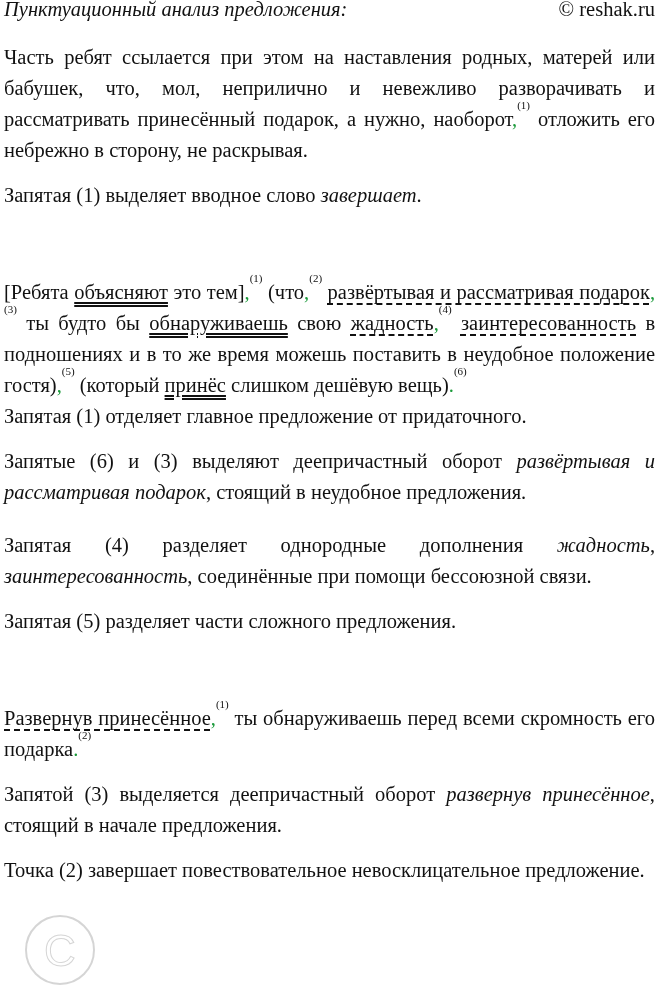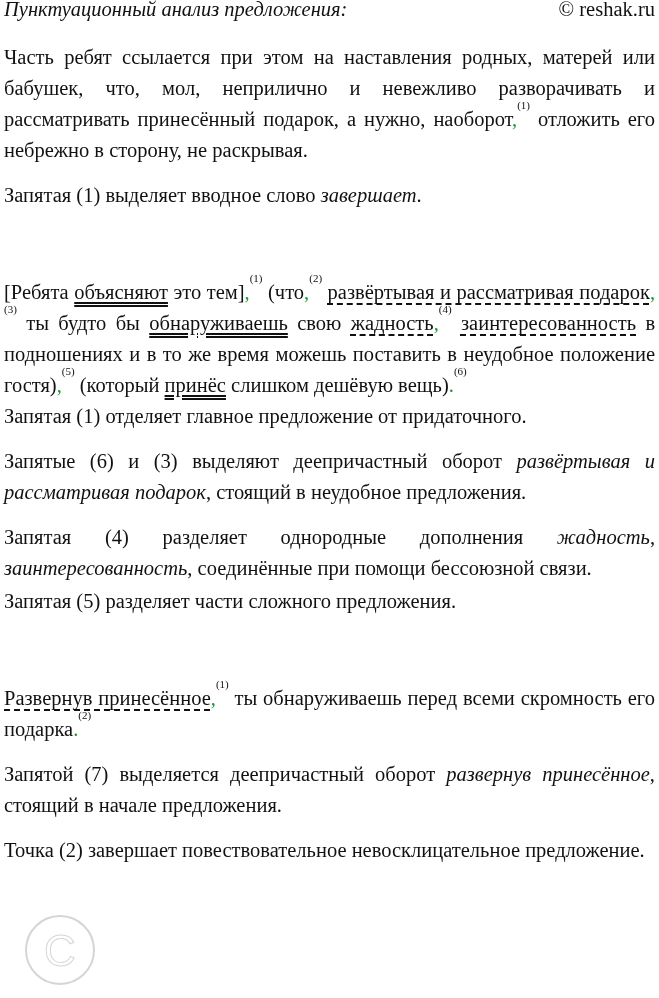--- a/index.html
+++ b/index.html
@@ -25,24 +25,24 @@
     <span class="t">Пунктуационный анализ предложения:</span>
     <span>© reshak.ru</span>
   </div>
 
   <p style="margin-top:20px"><span>Часть ребят ссылается при этом на наставления родных, матерей или бабушек, что, мол, неприлично и невежливо разворачивать и рассматривать принесённый подарок, а нужно, наоборот</span><span class="g">,</span><sup>(1)</sup> <span>отложить его небрежно в сторону, не раскрывая.</span></p>
   <p style="margin-top:14px"><span>Запятая (1) выделяет вводное слово </span><i>завершает</i><span>.</span></p>
 
   <p style="margin-top:66px"><span>[</span><span class="u1">Ребята</span> <span class="u2">объясняют</span> <span>это тем]</span><span class="g">,</span><sup>(1)</sup> <span>(что</span><span class="g">,</span><sup>(2)</sup> <span class="udd">развёртывая и рассматривая подарок</span><span class="g">,</span><sup>(3)</sup> <span class="u1">ты</span> <span>будто бы</span> <span class="u2">обнаруживаешь</span> <span>свою</span> <span class="udd">жадность</span><span class="g">,</span><sup>(4)</sup> <span class="udd">заинтересованность</span> <span>в подношениях и в то же время можешь поставить в неудобное положение гостя)</span><span class="g">,</span><sup>(5)</sup> <span>(</span><span class="u1">который</span> <span class="u2">принёс</span> <span>слишком дешёвую вещь)</span><span class="g">.</span><sup>(6)</sup></p>
   <p style="">Запятая (1) отделяет главное предложение от придаточного.</p>
   <p style="margin-top:14px"><span>Запятые (6) и (3) выделяют деепричастный оборот </span><i>развёртывая и рассматривая подарок</i><span>, стоящий в неудобное предложения.</span></p>
-  <p style="margin-top:14px"><span>Запятая (4) разделяет однородные дополнения </span><i>жадность</i><span>, </span><i>заинтересованность</i><span>, соединённые при помощи бессоюзной связи.</span></p>
-  <p style="margin-top:2px">Запятая (5) разделяет части сложного предложения.</p>
+  <p style="margin-top:22px"><span>Запятая (4) разделяет однородные дополнения </span><i>жадность</i><span>, </span><i>заинтересованность</i><span>, соединённые при помощи бессоюзной связи.</span></p>
+  <p style="margin-top:14px">Запятая (5) разделяет части сложного предложения.</p>
 
   <p style="margin-top:66px"><span class="udd">Развернув принесённое</span><span class="g">,</span><sup>(1)</sup><span> ты обнаруживаешь перед всеми скромность его подарка</span><span class="g">.</span><sup>(2)</sup></p>
-  <p style="margin-top:14px"><span>Запятой (7) выделяется деепричастный оборот </span><i>развернув принесённое</i><span>, стоящий в начале предложения.</span></p>
+  <p style="margin-top:14px"><span>Запятой (3) выделяется деепричастный оборот </span><i>развернув принесённое</i><span>, стоящий в начале предложения.</span></p>
   <p style="margin-top:14px">Точка (2) завершает повествовательное невосклицательное предложение.</p>
 </div>
 
 <svg class="wm" viewBox="0 0 140 140">
   <circle cx="60" cy="90" r="34" fill="none" stroke="#888" stroke-width="2"></circle>
   <text x="44" y="106" font-size="44" fill="none" stroke="#888" font-family="Liberation Sans, sans-serif">C</text>
 </svg>
 
 </body></html>

